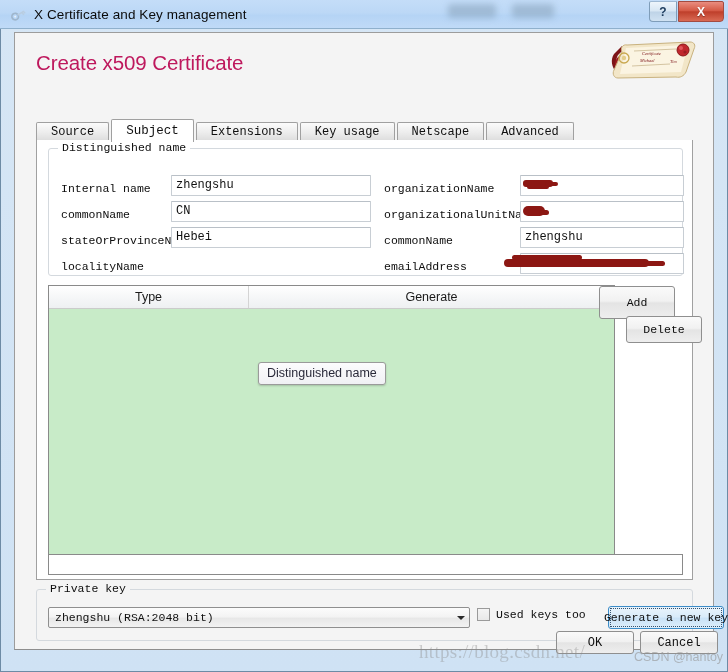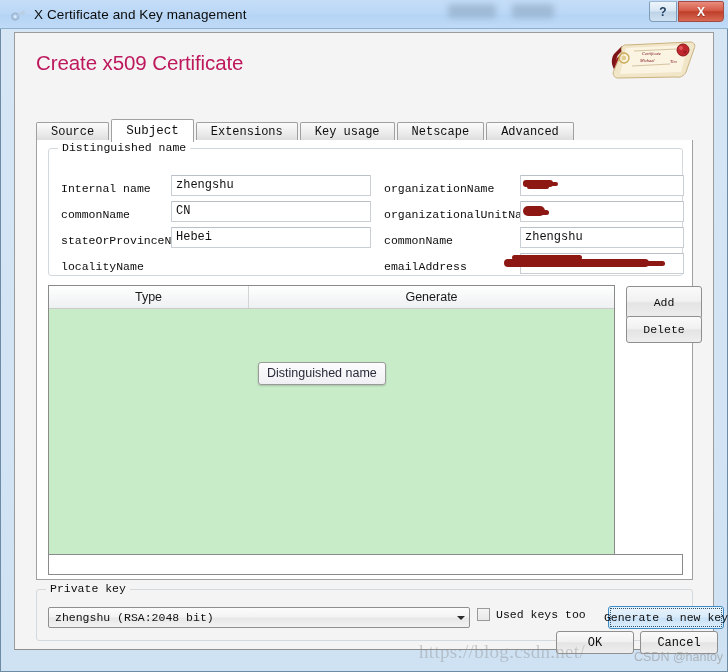--- a/index.html
+++ b/index.html
@@ -326,21 +326,21 @@
     border-radius: 3px;
     background: linear-gradient(to bottom, #fafafa 0%, #f1f1f1 45%, #e4e4e4 52%, #eeeeee 100%);
     font-family: "Liberation Mono", monospace;
     font-size: 11.5px;
     color: #0d0d0d;
     cursor: pointer;
     white-space: nowrap;
   }
   .btn-add {
     position: absolute;
-    left: 589px;
+    left: 562px;
     top: 146px;
     width: 76px;
     height: 33px;
     text-align: center;
   }
   .btn-delete {
     position: absolute;
     left: 589px;
     top: 176px;
     width: 76px;

